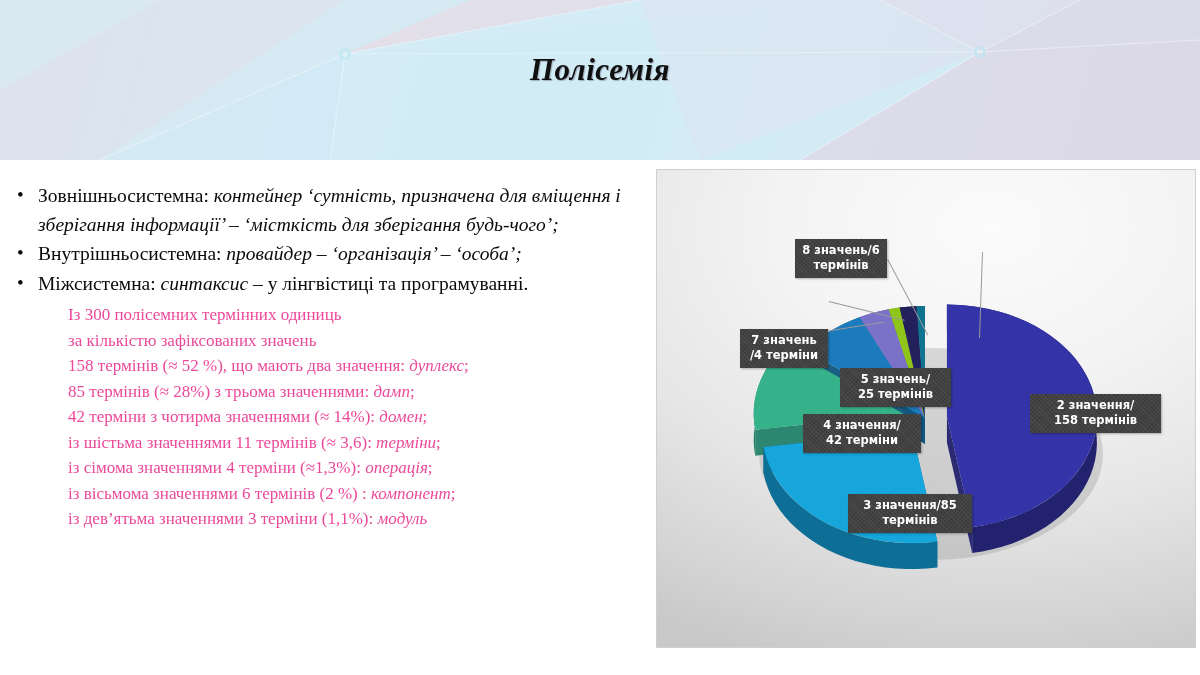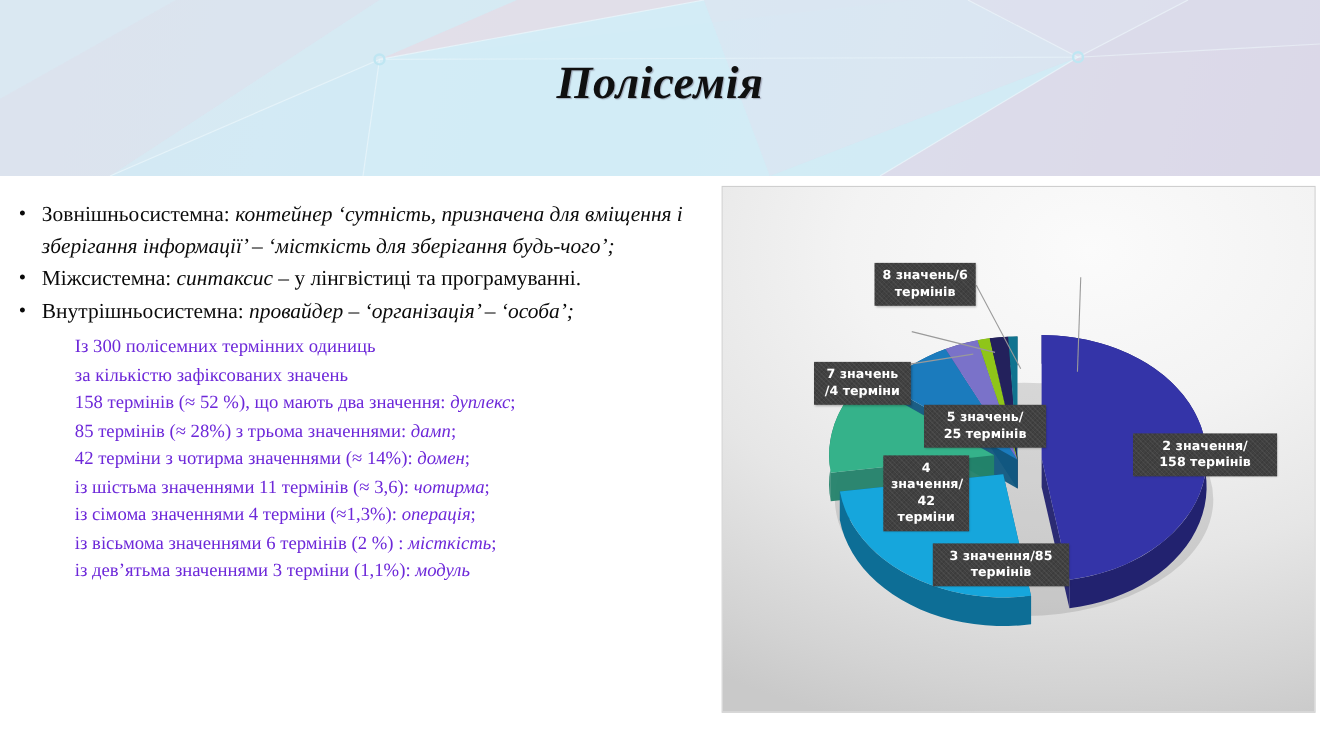--- a/index.html
+++ b/index.html
@@ -25,21 +25,21 @@
   }
   #header svg { position: absolute; left: 0; top: 0; display: block; }
   #title {
     position: absolute;
     left: 0; top: 52px;
     width: 1200px;
     text-align: center;
     font-family: "Liberation Serif", "DejaVu Serif", serif;
     font-weight: bold;
     font-style: italic;
-    font-size: 42px;
+    font-size: 31px;
     letter-spacing: 0.5px;
     color: #101010;
     text-shadow: 1px 1px 1px rgba(120,120,140,.55);
   }
 
   
   #body-text {
     position: absolute;
     left: 8px; top: 182px;
     width: 640px;
@@ -63,21 +63,21 @@
     font-size: 19px;
     color: #0a0a0a;
   }
   .it { font-style: italic; text-align: right; }
 
   #detail-block {
     margin-top: 4px;
     padding-left: 60px;
     font-size: 17px;
     line-height: 25.5px;
-    color: #6d28d9;
+    color: #ec4899;
   }
   #detail-block .dl { white-space: nowrap; }
 
   
   #chart-panel {
     position: absolute;
     left: 656px; top: 169px;
     width: 540px; height: 479px;
     border: 1px solid #cfcfcf;
     background:
@@ -149,36 +149,36 @@
     </svg>
     <div id="title">Полісемія</div>
   </div>
 
   <div id="body-text">
     <ul class="bullets">
       <li>
         <span>Зовнішньосистемна: </span><span class="it">контейнер ‘сутність, призначена для вміщення і зберігання інформації’ – ‘місткість для зберігання будь-чого’;</span>
       </li>
       <li>
-        <span>Міжсистемна: </span><span class="it">синтаксис</span><span> – у лінгвістиці та програмуванні.</span>
+        <span>Внутрішньосистемна: </span><span class="it">провайдер – ‘організація’ – ‘особа’;</span>
       </li>
       <li>
-        <span>Внутрішньосистемна: </span><span class="it">провайдер – ‘організація’ – ‘особа’;</span>
+        <span>Міжсистемна: </span><span class="it">синтаксис</span><span> – у лінгвістиці та програмуванні.</span>
       </li>
     </ul>
 
     <div id="detail-block">
       <div class="dl"><span>Із 300 полісемних термінних одиниць</span></div>
       <div class="dl"><span>за кількістю зафіксованих значень</span></div>
       <div class="dl"><span>158 термінів (≈ 52 %), що мають два значення: </span><span class="it">дуплекс</span><span>;</span></div>
       <div class="dl"><span>85 термінів (≈ 28%) з трьома значеннями: </span><span class="it">дамп</span><span>;</span></div>
       <div class="dl"><span>42 терміни з чотирма значеннями (≈ 14%): </span><span class="it">домен</span><span>;</span></div>
-      <div class="dl"><span>із шістьма значеннями 11 термінів (≈ 3,6): </span><span class="it">чотирма</span><span>;</span></div>
+      <div class="dl"><span>із шістьма значеннями 11 термінів (≈ 3,6): </span><span class="it">терміни</span><span>;</span></div>
       <div class="dl"><span>із сімома значеннями 4 терміни (≈1,3%): </span><span class="it">операція</span><span>;</span></div>
-      <div class="dl"><span>із вісьмома значеннями 6 термінів (2 %) : </span><span class="it">місткість</span><span>;</span></div>
+      <div class="dl"><span>із вісьмома значеннями 6 термінів (2 %) : </span><span class="it">компонент</span><span>;</span></div>
       <div class="dl"><span>із дев’ятьма значеннями 3 терміни (1,1%): </span><span class="it">модуль</span><span></span></div>
     </div>
   </div>
 
   <div id="chart-panel">
     <svg id="pie-svg" width="538" height="477" viewBox="0 0 538 477">
         <ellipse cx="274" cy="284" rx="172" ry="106" fill="rgba(110,110,110,.22)" filter="none"></ellipse>
         <path d="M 268 248 L 259.54 136.18 L 259.54 162.18 L 268 274 Z" fill="#0a4e62" opacity="0.95"></path>
         <path d="M 268 248 L 268.00 136.00 L 268.00 162.00 L 268 274 Z" fill="#0a4e62" opacity="0.95"></path>
         <path d="M 259.54 136.18 L 263.77 136.04 L 268.00 136.00 L 268.00 162.00 L 263.77 162.04 L 259.54 162.18 Z" fill="#0a4e62"></path>
@@ -216,21 +216,21 @@
     <div class="leader" id="ld6" style="left: 123px; top: 168px; width: 106px; transform: rotate(-9deg);"></div>
     <div class="leader" id="ld7" style="left: 172px; top: 131px; width: 78px; transform: rotate(14deg);"></div>
     <div class="leader" id="ld8" style="left: 231px; top: 89px; width: 86px; transform: rotate(62deg);"></div>
     <div class="leader" id="ld9" style="left: 326px; top: 82px; width: 86px; transform: rotate(92deg);"></div>
   </div>
 
   <div class="callout" id="co0" style="left: 1030px; top: 394px; width: 131px;">2  значення/
 158 термінів</div>
   <div class="callout" id="co1" style="left: 848px; top: 494px; width: 124px;">3  значення/85
 термінів</div>
-  <div class="callout" id="co2" style="left: 803px; top: 414px; width: 78px;">4  значення/
+  <div class="callout" id="co2" style="left: 803px; top: 414px; width: 118px;">4  значення/
 42 терміни</div>
   <div class="callout" id="co3" style="left: 840px; top: 368px; width: 111px;">5 значень/
 25 термінів</div>
   <div class="callout" id="co5" style="left: 740px; top: 281px; width: 88px; margin-top: 48px;">7 значень
 /4 терміни</div>
   <div class="callout" id="co6" style="left: 795px; top: 239px; width: 92px;">8 значень/6
 термінів</div>
 
 </div>
 

